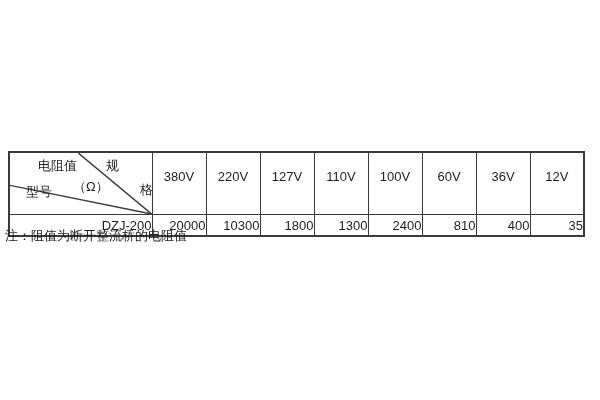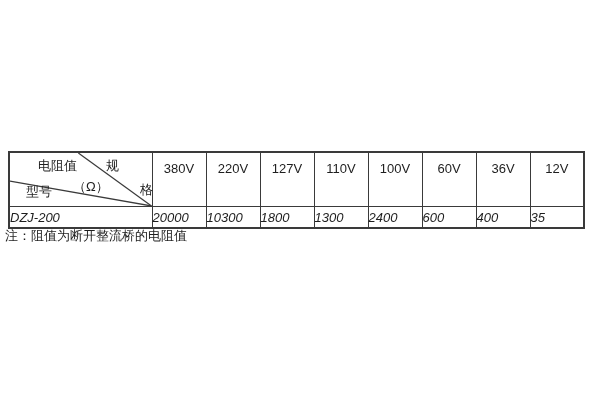--- a/index.html
+++ b/index.html
@@ -52,26 +52,25 @@
     color: #1e1e1e;
   }
   .lbl-spec-top    { left: 96px;  top: 6px;  }
   .lbl-spec-bottom { left: 130px; top: 30px; }
   .lbl-resistance  { left: 28px;  top: 6px; }
   .lbl-unit        { left: 63px;  top: 27px; }
   .lbl-model       { left: 16px;   top: 32px; }
   td.volt-cell {
     text-align: center;
     vertical-align: top;
-    padding-top: 8px;
+    padding-top: 16px;
   }
   td.model-cell, td.value-cell {
-    text-align: left;
+    text-align: right;
     vertical-align: middle;
-    font-style: italic;
   }
   .footnote {
     position: absolute;
     left: 5px;
     top: 228px;
     font-size: 13px;
     line-height: 1.2;
     color: #1e1e1e;
   }
 </style>
@@ -114,21 +113,21 @@
       <td class="volt-cell">36V</td>
       <td class="volt-cell">12V</td>
     </tr>
     <tr class="data-row">
       <td class="model-cell">DZJ-200</td>
       <td class="value-cell">20000</td>
       <td class="value-cell">10300</td>
       <td class="value-cell">1800</td>
       <td class="value-cell">1300</td>
       <td class="value-cell">2400</td>
-      <td class="value-cell">600</td>
+      <td class="value-cell">810</td>
       <td class="value-cell">400</td>
       <td class="value-cell">35</td>
     </tr>
   </tbody>
     </table>
 
   <div class="footnote">注：阻值为断开整流桥的电阻值</div>
 
 </div>
 

